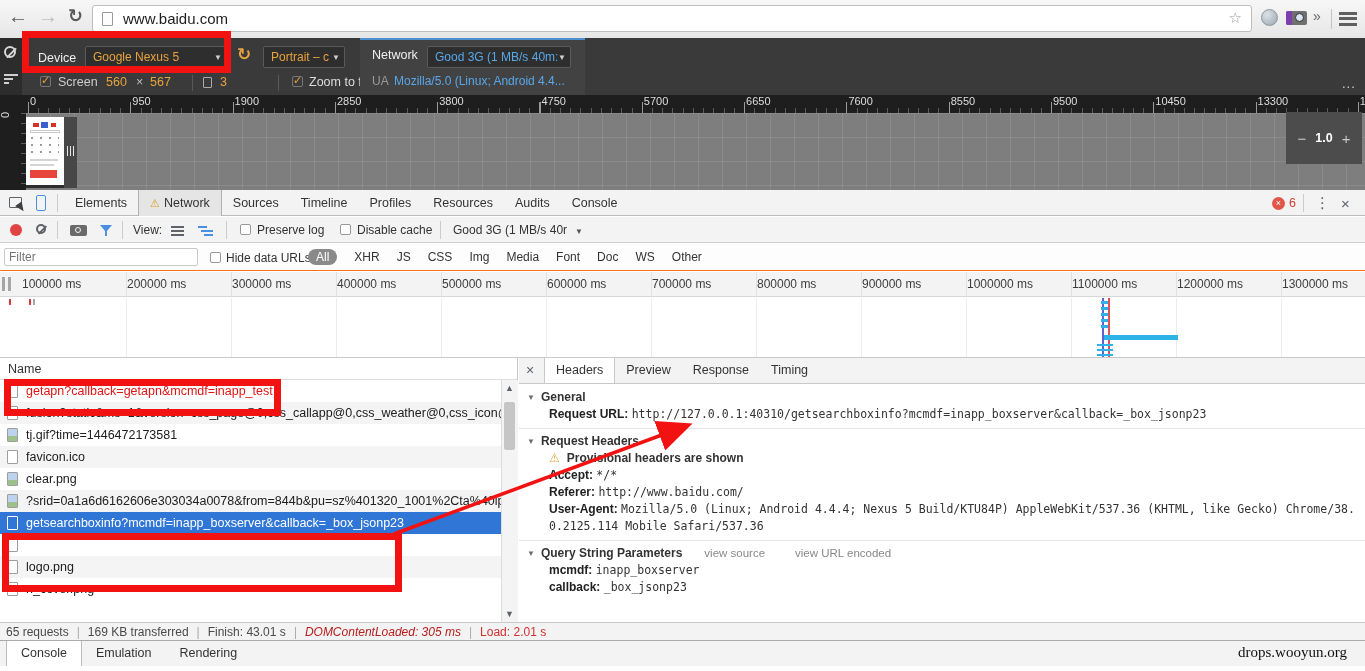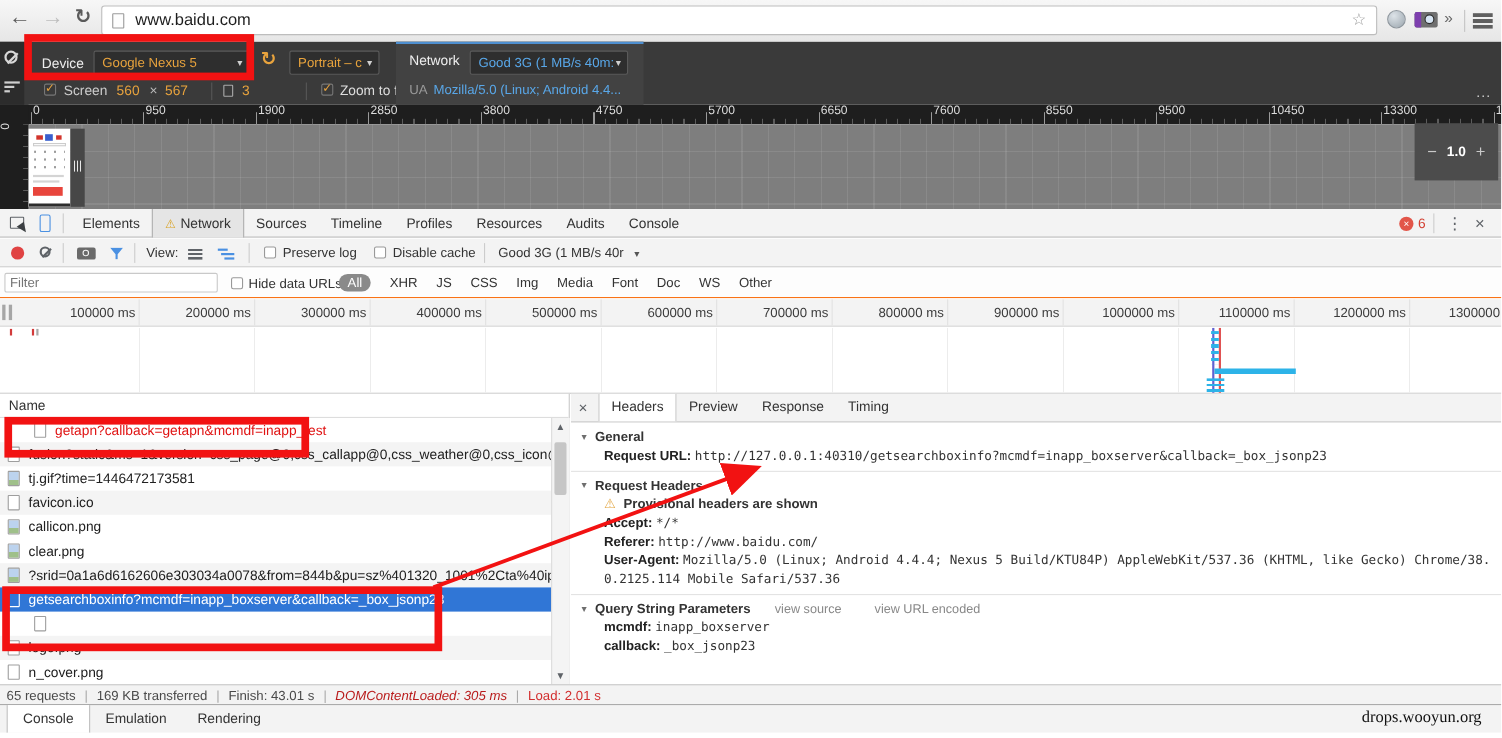--- a/index.html
+++ b/index.html
@@ -115,37 +115,37 @@
   
   .filter-bar { position:absolute; left:0; top:244px; width:1365px; height:27px; background:#fdfdfd; border-bottom:1px solid #f97316; }
   .filter-input { position:absolute; left:4px; top:4px; width:194px; height:18px; border:1px solid #c9c9c9; border-radius:2px; font-size:12px; padding:0 4px; color:#444; font-family:inherit; }
   .pill-list { position:absolute; left:308px; top:4px; display:flex; gap:17px; align-items:center; height:18px; }
   .pill { font-size:12px; color:#333; }
   .pill.selected { background:#8a8a8a; color:#fff; border-radius:9px; padding:1px 8px; }
 
   
   .tl-header { position:absolute; left:0; top:272px; width:1365px; height:25px; background:#f3f3f3; border-bottom:1px solid #d8d8d8; overflow:hidden; }
   .tl-labels { position:absolute; left:0; top:0; display:flex; padding-left:22px; height:25px; }
-  .tl-cell { width:105px; flex:0 0 105px; text-align:right; font-size:12px; color:#3c3c3c; line-height:24px; border-right:1px solid #e2e2e2; padding-right:3px; }
+  .tl-cell { width:105px; flex:0 0 105px; font-size:12px; color:#3c3c3c; line-height:24px; border-right:1px solid #e2e2e2; padding-right:3px; }
   .grip { position:absolute; top:5px; width:3px; height:14px; background:#a6a6a6; }
   .tl-body { position:absolute; left:0; top:298px; width:1365px; height:60px; background:#fff; border-bottom:1px solid #c9c9c9; overflow:hidden; }
   .tl-cols { position:absolute; left:22px; top:0; width:1343px; height:60px; background:repeating-linear-gradient(to right,transparent 0 104px,#ececec 104px 105px); }
   .tick { position:absolute; width:2px; height:6px; top:1px; }
   .dcl-line { position:absolute; left:1102px; top:0; width:2px; height:60px; background:#6161d0; }
   .load-line { position:absolute; left:1108px; top:0; width:2px; height:60px; background:#e05252; }
   .cyan-dashes { position:absolute; left:1101px; top:3px; width:7px; height:30px; background:repeating-linear-gradient(to bottom,#2db3e8 0 3px,transparent 3px 6px); }
   .cyan-bar { position:absolute; left:1104px; top:37px; width:74px; height:5px; background:#2db3e8; }
   .cyan-cluster { position:absolute; left:1097px; top:46px; width:16px; height:13px; background:repeating-linear-gradient(to bottom,#2db3e8 0 2px,transparent 2px 5px); }
 
   
   .req-table { position:absolute; left:0; top:358px; width:518px; height:264px; background:#fff; border-right:1px solid #c9c9c9; overflow:hidden; }
   .name-header { height:22px; line-height:22px; padding-left:8px; font-size:12.5px; color:#333; border-bottom:1px solid #ddd; }
   .row { position:relative; height:22px; line-height:22px; font-size:12.5px; color:#202020; padding-left:26px; white-space:nowrap; overflow:hidden; }
   .row.alt { background:#f4f4f4; }
-  .row.red { color:#e01414;margin-left:24px; }
+  .row.red { color:#e01414; }
   .row.selected { background:#3076d6; color:#fff; }
   .row-icon { position:absolute; left:7px; top:4px; width:11px; height:14px; border:1px solid #9e9e9e; border-radius:1px; background:#fff; }
   .row.img .row-icon { background:linear-gradient(#bcd3ee 0 60%,#9fc08a 60%); }
   .row.selected .row-icon { background:transparent; border-color:#fff; }
   .vsb { position:absolute; left:501px; top:380px; width:17px; height:242px; background:#f4f4f4; border-left:1px solid #dcdcdc; }
   .vsb-up,.vsb-down { position:absolute; left:3px; font-size:9px; color:#5f6368; }
   .vsb-up { top:3px; } .vsb-down { bottom:3px; }
   .vsb-up::before { content:"▲"; } .vsb-down::before { content:"▼"; }
   .vsb-thumb { position:absolute; left:2px; top:22px; width:11px; height:48px; background:#c6c6c6; border-radius:2px; }
 
@@ -377,21 +377,20 @@
     <div>
 
         <div class="row red"><span class="row-icon"></span><span class="row-label">getapn?callback=getapn&amp;mcmdf=inapp_test</span></div>
 
         <div class="row alt"><span class="row-icon"></span><span class="row-label">fusion?static&amp;ms=1&amp;version=css_page@0,css_callapp@0,css_weather@0,css_icon@...</span></div>
 
         <div class="row img"><span class="row-icon"></span><span class="row-label">tj.gif?time=1446472173581</span></div>
 
         <div class="row alt"><span class="row-icon"></span><span class="row-label">favicon.ico</span></div>
 
-        <div class="row img"><span class="row-icon"></span><span class="row-label">callicon.png</span></div>
 
         <div class="row img"><span class="row-icon"></span><span class="row-label">clear.png</span></div>
 
         <div class="row alt img"><span class="row-icon"></span><span class="row-label">?srid=0a1a6d6162606e303034a0078&amp;from=844b&amp;pu=sz%401320_1001%2Cta%40iphon...</span></div>
 
         <div class="row selected"><span class="row-icon"></span><span class="row-label">getsearchboxinfo?mcmdf=inapp_boxserver&amp;callback=_box_jsonp23</span></div>
 
         <div class="row red"><span class="row-icon"></span></div>
 
         <div class="row alt"><span class="row-icon"></span><span class="row-label">logo.png</span></div>

